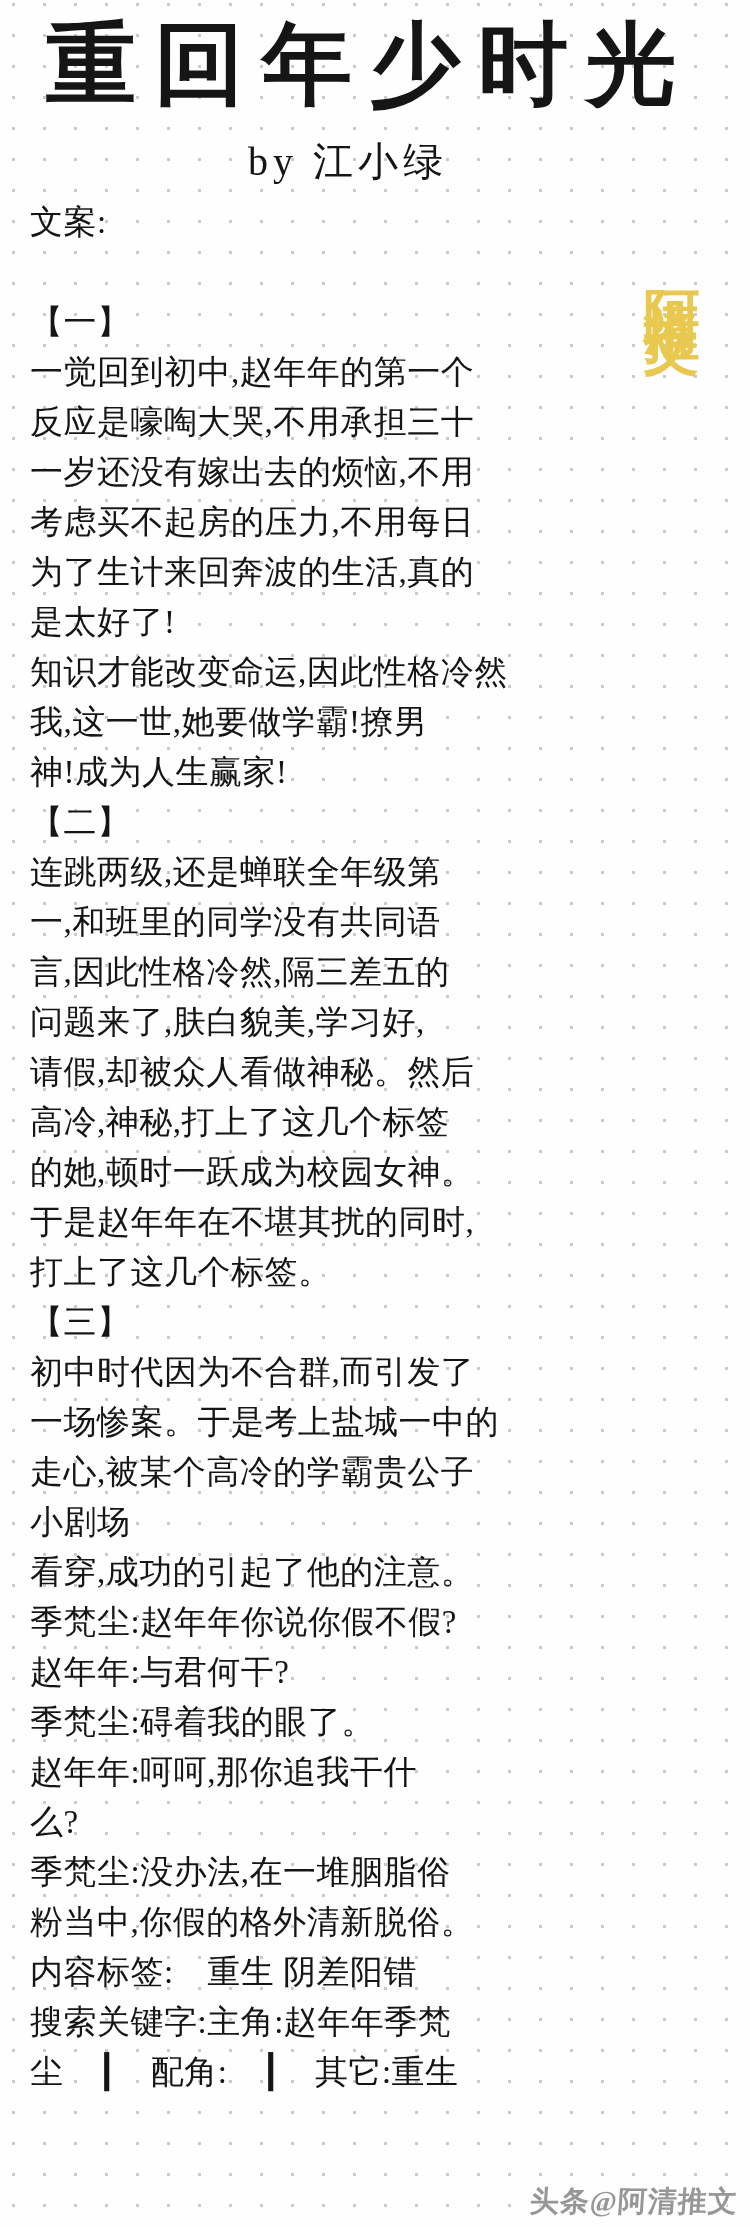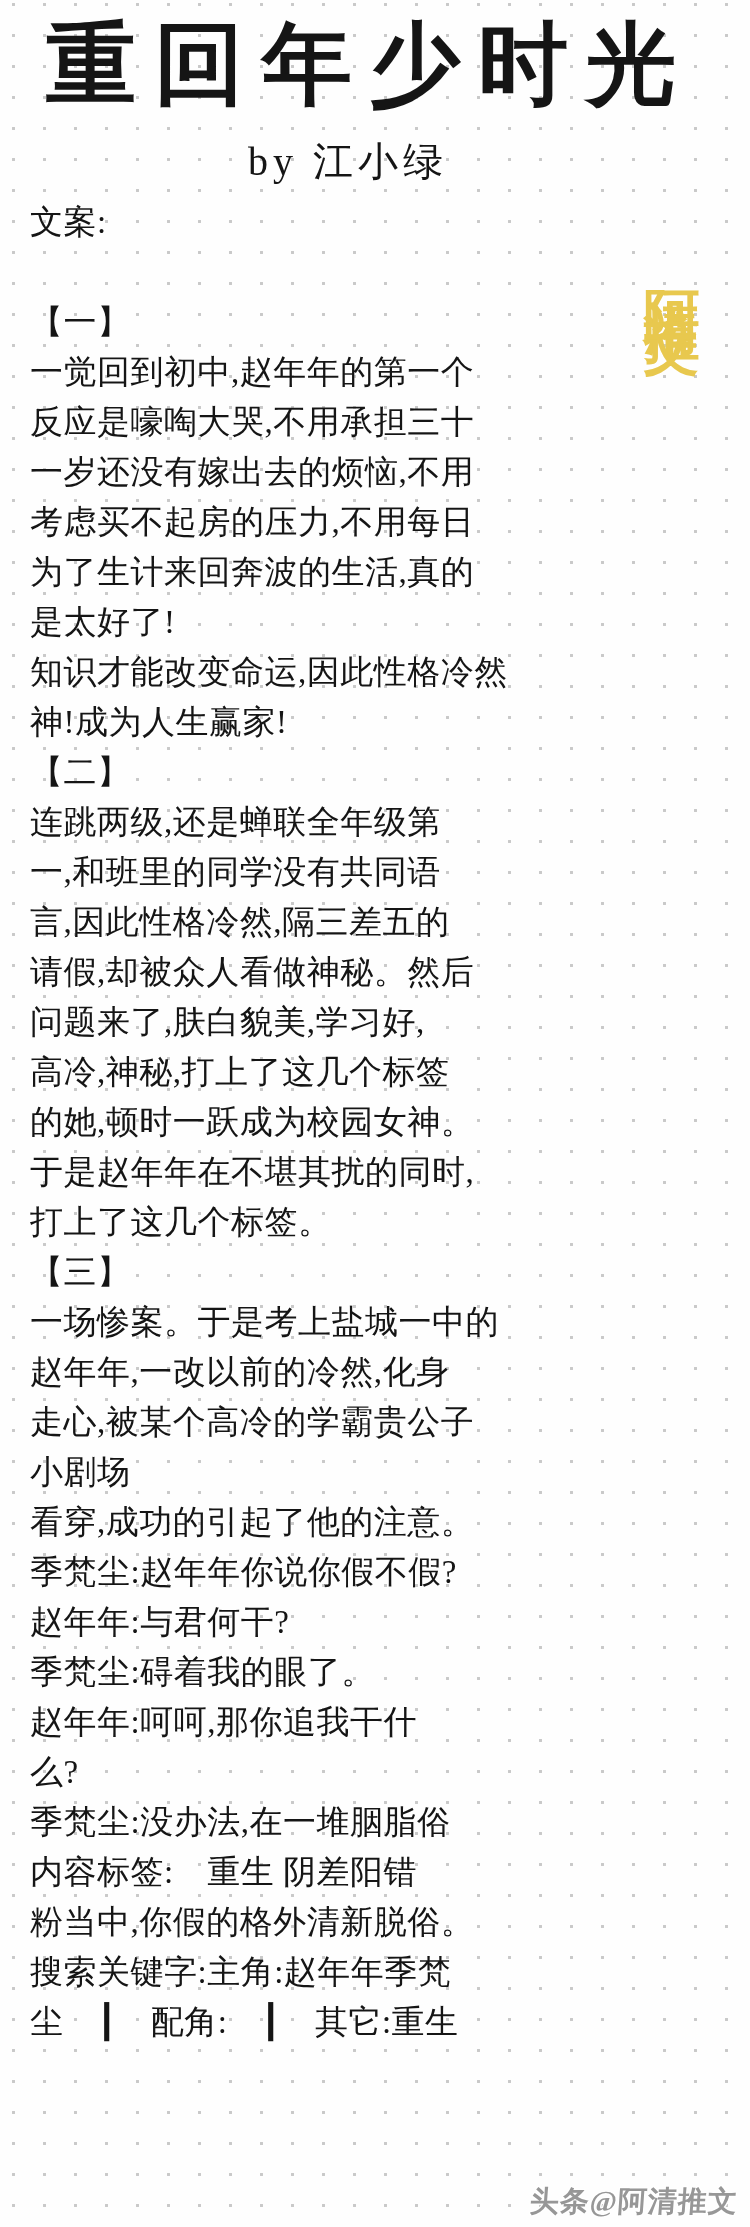--- a/index.html
+++ b/index.html
@@ -98,43 +98,44 @@
       <div class="line">文案:</div>
       <div class="line"></div>
       <div class="line">【一】</div>
       <div class="line">一觉回到初中,赵年年的第一个</div>
       <div class="line">反应是嚎啕大哭,不用承担三十</div>
       <div class="line">一岁还没有嫁出去的烦恼,不用</div>
       <div class="line">考虑买不起房的压力,不用每日</div>
       <div class="line">为了生计来回奔波的生活,真的</div>
       <div class="line">是太好了!</div>
       <div class="line">知识才能改变命运,因此性格冷然</div>
+      <div class="line">我,这一世,她要做学霸!撩男</div>
       <div class="line">神!成为人生赢家!</div>
       <div class="line">【二】</div>
       <div class="line">连跳两级,还是蝉联全年级第</div>
       <div class="line">一,和班里的同学没有共同语</div>
       <div class="line">言,因此性格冷然,隔三差五的</div>
+      <div class="line">问题来了,肤白貌美,学习好,</div>
       <div class="line">请假,却被众人看做神秘。然后</div>
-      <div class="line">问题来了,肤白貌美,学习好,</div>
       <div class="line">高冷,神秘,打上了这几个标签</div>
       <div class="line">的她,顿时一跃成为校园女神。</div>
       <div class="line">于是赵年年在不堪其扰的同时,</div>
       <div class="line">打上了这几个标签。</div>
       <div class="line">【三】</div>
+      <div class="line">初中时代因为不合群,而引发了</div>
       <div class="line">一场惨案。于是考上盐城一中的</div>
-      <div class="line">赵年年,一改以前的冷然,化身</div>
       <div class="line">走心,被某个高冷的学霸贵公子</div>
       <div class="line">小剧场</div>
       <div class="line">看穿,成功的引起了他的注意。</div>
       <div class="line">季梵尘:赵年年你说你假不假?</div>
       <div class="line">赵年年:与君何干?</div>
       <div class="line">季梵尘:碍着我的眼了。</div>
       <div class="line">赵年年:呵呵,那你追我干什</div>
       <div class="line">么?</div>
       <div class="line">季梵尘:没办法,在一堆胭脂俗</div>
+      <div class="line">粉当中,你假的格外清新脱俗。</div>
       <div class="line">内容标签:　重生 阴差阳错</div>
-      <div class="line">粉当中,你假的格外清新脱俗。</div>
       <div class="line">搜索关键字:主角:赵年年季梵</div>
       <div class="line">尘　┃　配角:　┃　其它:重生</div>
     </div>
 
   <div class="cwm" style="color: rgb(151, 151, 151);">头条@阿清推文</div>
 </div>
 
 </body></html>

